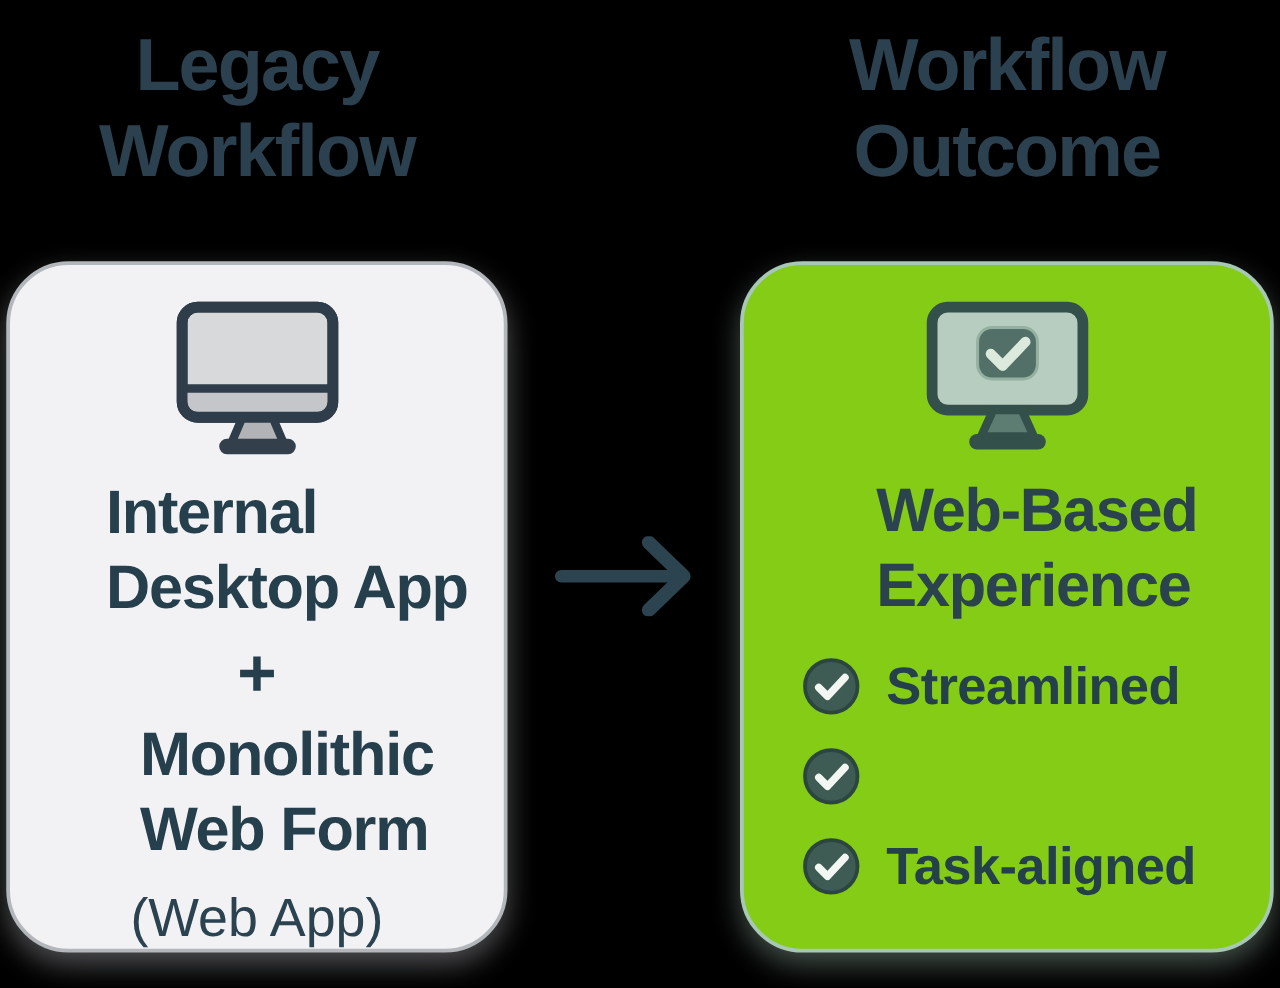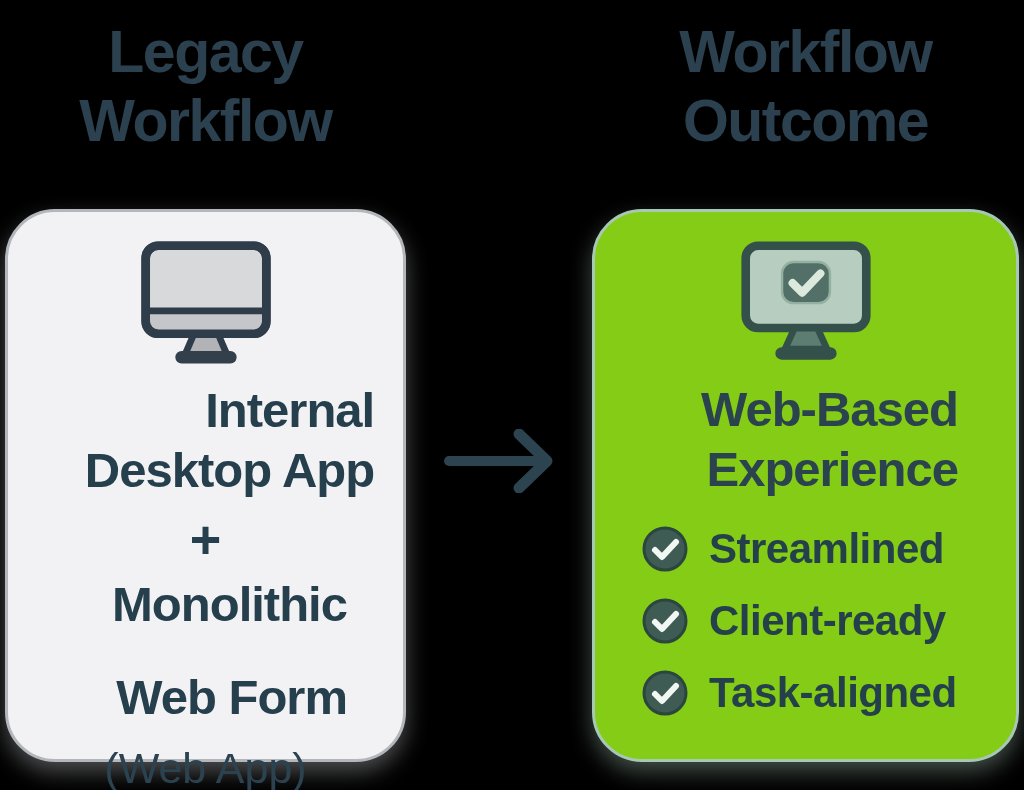--- a/index.html
+++ b/index.html
@@ -30,30 +30,30 @@
   .card-desired {
     background:#84cc16; border:3px solid #a6c8b4;
     box-shadow:0 10px 22px rgba(165,195,178,0.40);
   }
 
   .monitor { width:134px; flex:none; }
   .card-legacy  .monitor { margin-top:28px; }
   .card-desired .monitor { margin-top:28px; }
 
   .card-title {
-    margin-top:16px; text-align:right;
+    margin-top:16px; text-align:left;
     font-size:49px; font-weight:700; line-height:60px; letter-spacing:-1px;
     color:#263f4c; display:flex; flex-direction:column;margin-left:48px;
   }
   .card-desired .card-title { color:#2a434e; }
   .plus {
     margin-top:12px; font-size:54px; font-weight:700; line-height:54px;
     color:#263f4c;
   }
-  .card-title.second { margin-top:8px;gap:33px; }
+  .card-title.second { margin-top:8px; }
   .subnote {
     margin-top:16px; font-size:43px; font-weight:400; line-height:50px;
     color:#2b4350;
   }
 
   .checklist {
     list-style:none; margin:26px 0 0 0; padding:0 0 0 46px;
     width:100%; box-sizing:border-box;
     display:flex; flex-direction:column; gap:24px; align-items:flex-start;
   }
@@ -134,21 +134,20 @@
             <circle cx="24" cy="24" r="21" fill="#3e5c54" stroke="#2b453f" stroke-width="3"></circle>
             <path d="M14 25 l7 7 l14 -15" stroke="#f2f7f3" stroke-width="6" fill="none" stroke-linecap="round" stroke-linejoin="round"></path>
           </svg>
           <span class="check-label">Streamlined</span>
         </li>
         <li class="check-item">
           <svg class="check-circle" viewBox="0 0 48 48" aria-hidden="true">
             <circle cx="24" cy="24" r="21" fill="#3e5c54" stroke="#2b453f" stroke-width="3"></circle>
             <path d="M14 25 l7 7 l14 -15" stroke="#f2f7f3" stroke-width="6" fill="none" stroke-linecap="round" stroke-linejoin="round"></path>
           </svg>
-          <span class="check-label">Client-ready</span>
         </li>
         <li class="check-item">
           <svg class="check-circle" viewBox="0 0 48 48" aria-hidden="true">
             <circle cx="24" cy="24" r="21" fill="#3e5c54" stroke="#2b453f" stroke-width="3"></circle>
             <path d="M14 25 l7 7 l14 -15" stroke="#f2f7f3" stroke-width="6" fill="none" stroke-linecap="round" stroke-linejoin="round"></path>
           </svg>
           <span class="check-label">Task-aligned</span>
         </li>
       </ul>
     </div>

